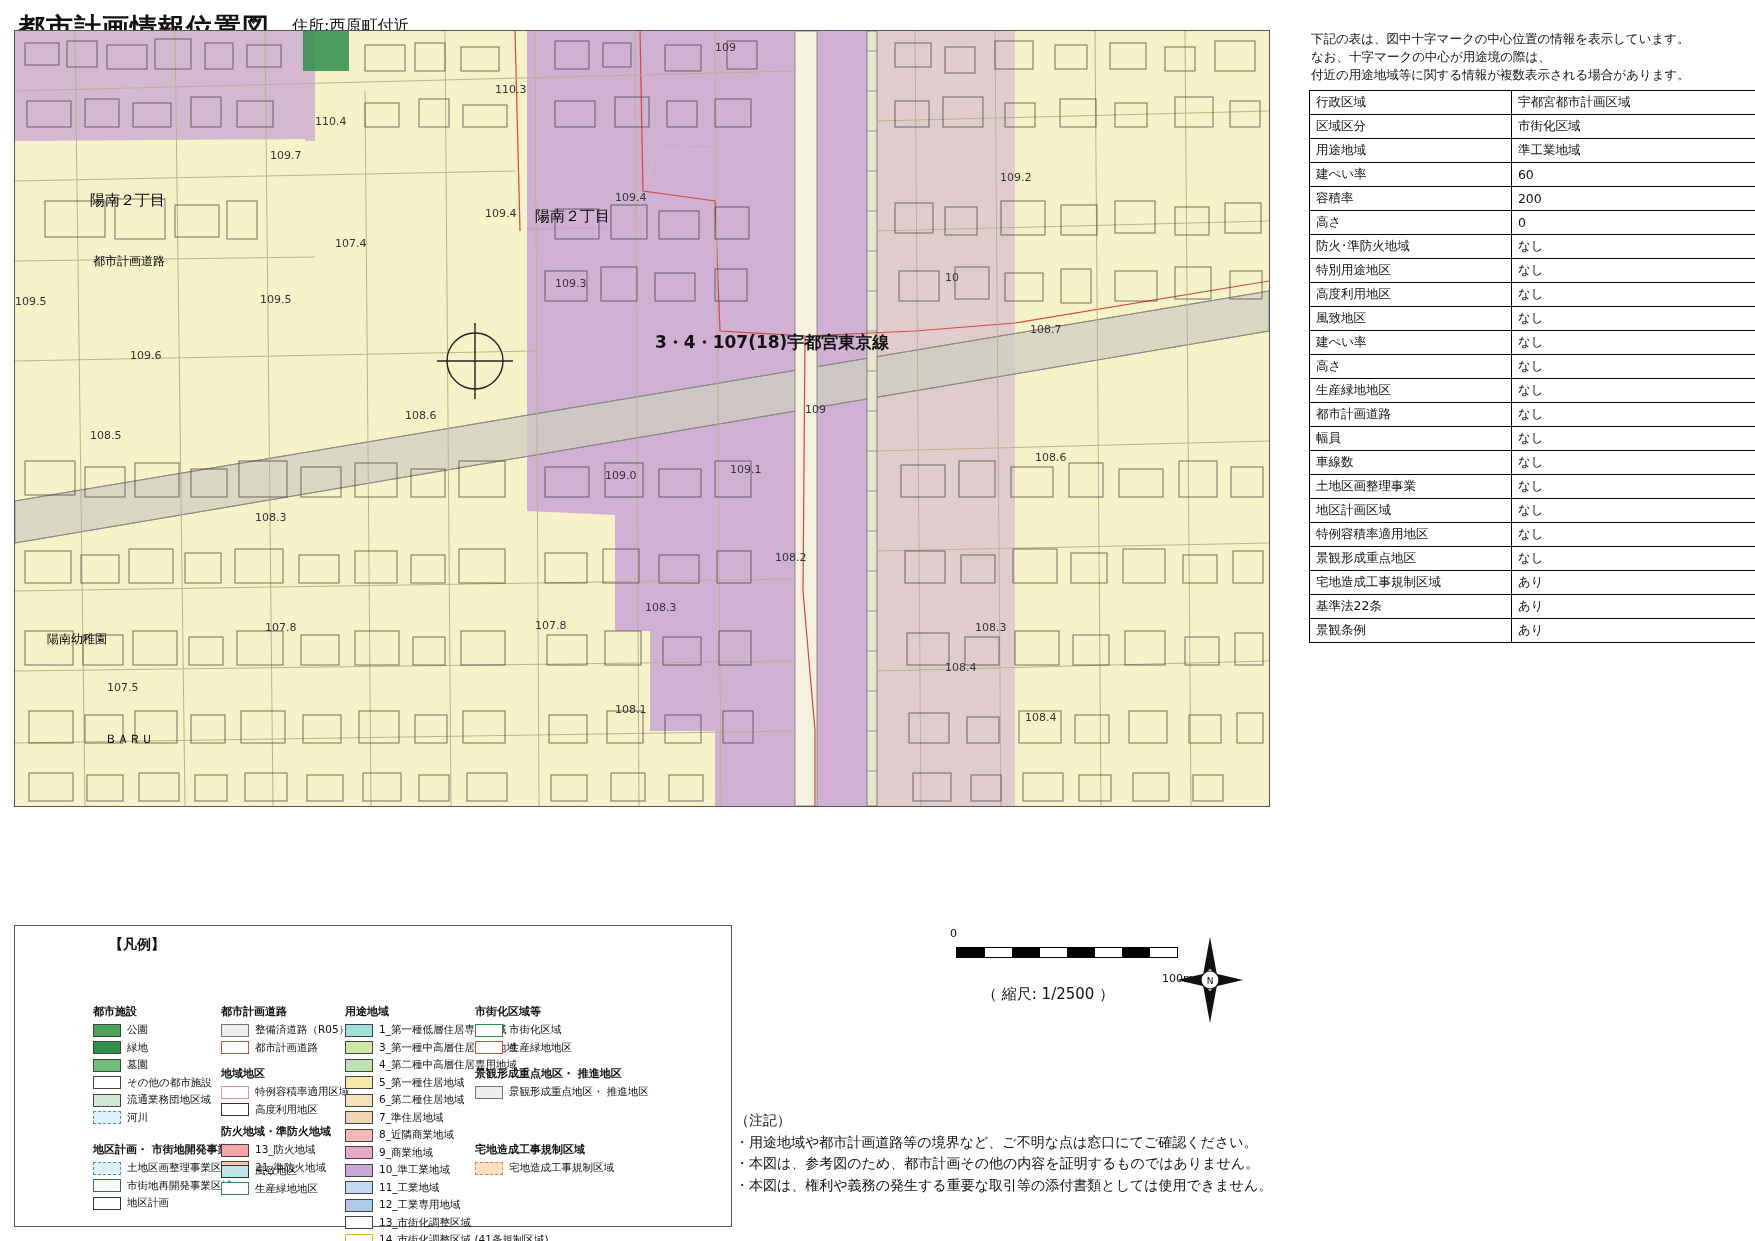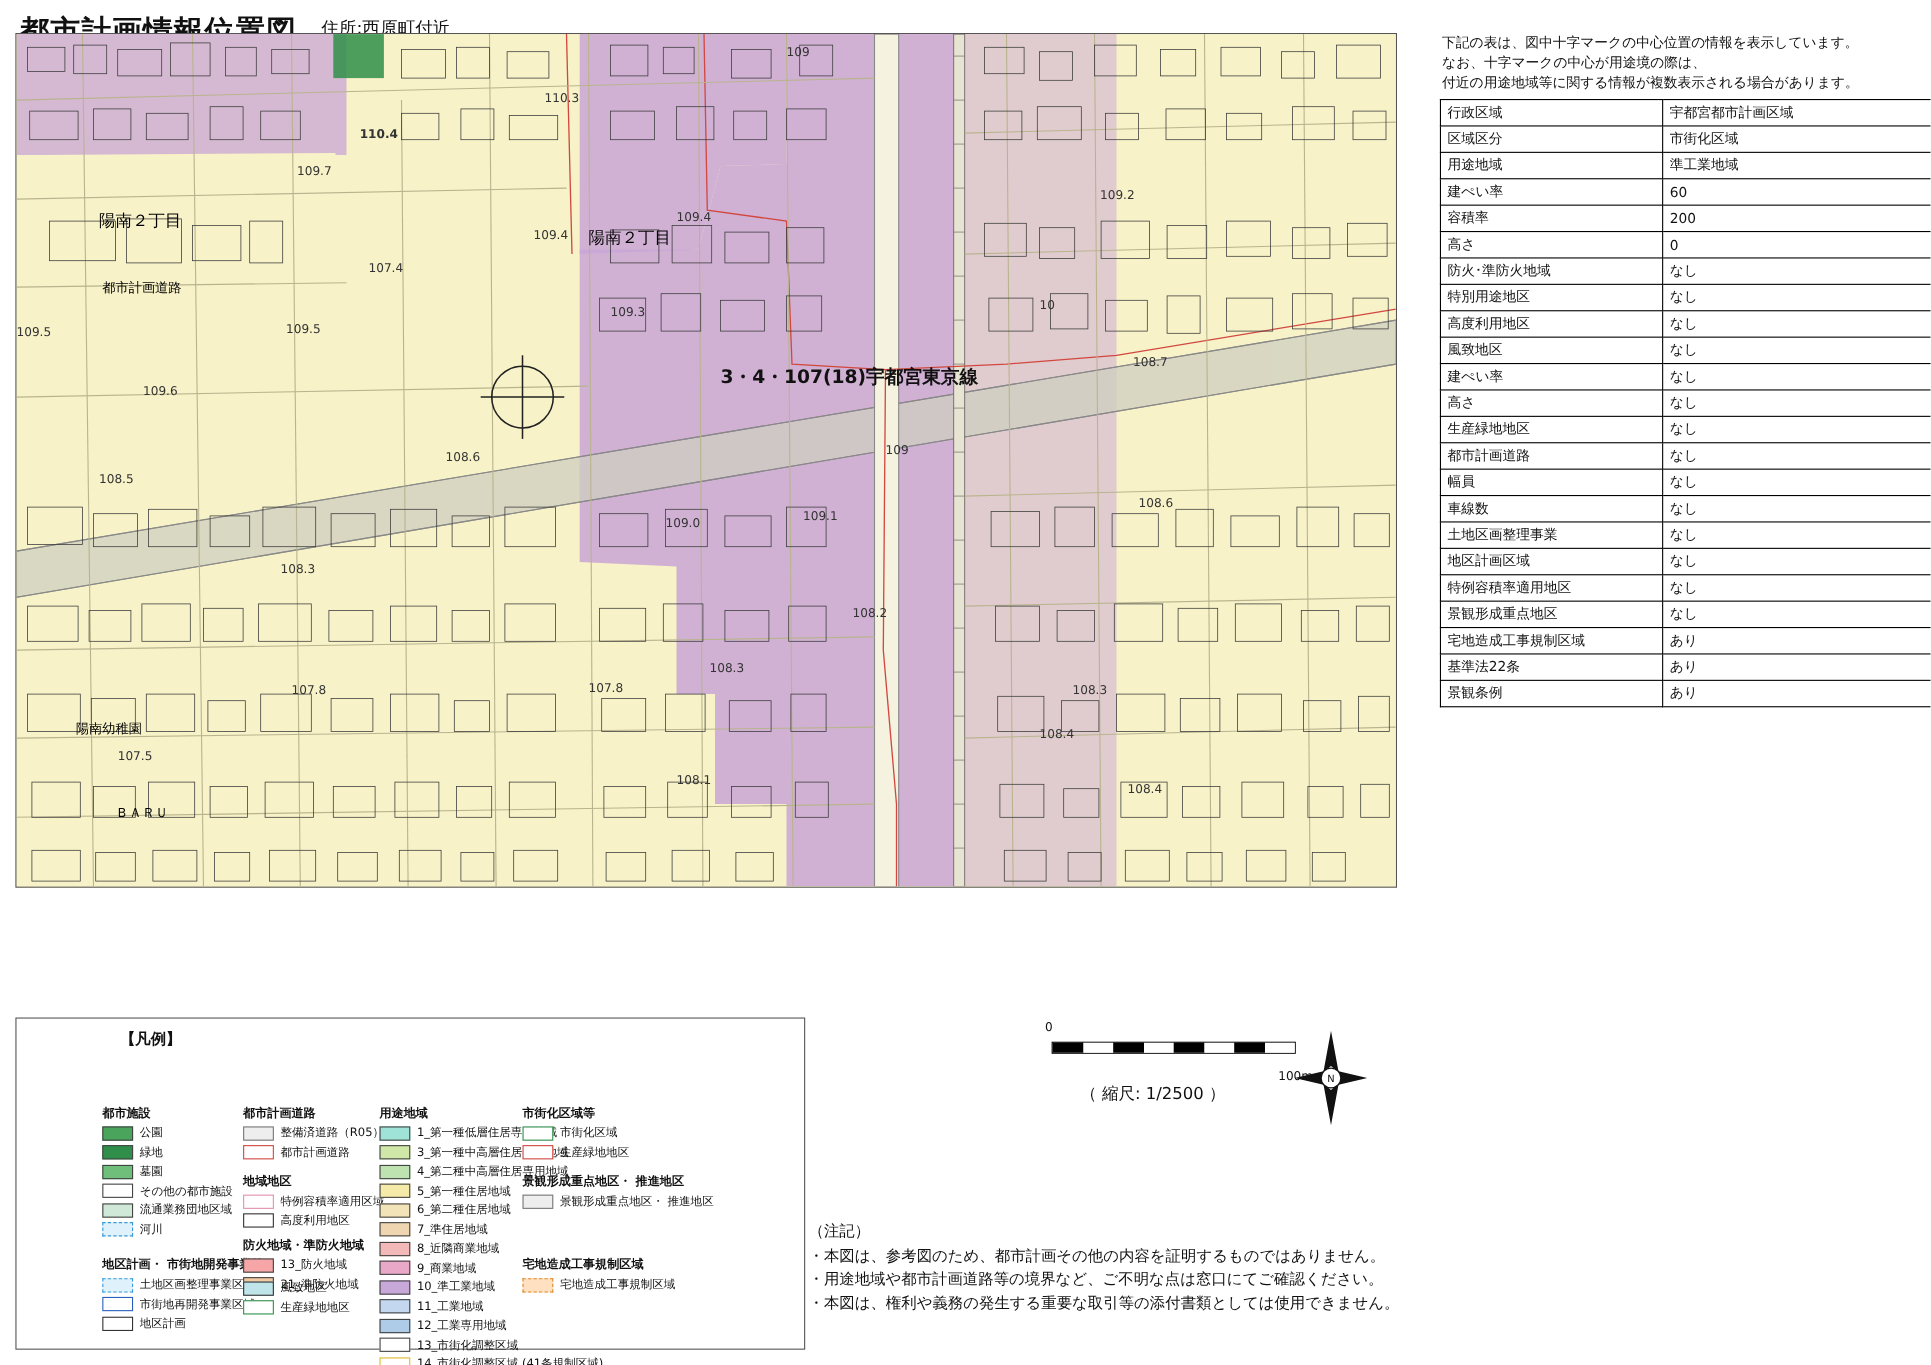--- a/index.html
+++ b/index.html
@@ -342,29 +342,29 @@
       <circle cx="460" cy="330" r="28" fill="none" stroke="#222" stroke-width="1.4"></circle>
       <line x1="460" y1="292" x2="460" y2="368" stroke="#222" stroke-width="1.4"></line>
       <line x1="422" y1="330" x2="498" y2="330" stroke="#222" stroke-width="1.4"></line>
     </g>
   </svg>
 
   <div id="maplabels">
       <div class="maplabel big" style="left: 75px; top: 160px;">陽南２丁目</div>
       <div class="maplabel" style="left: 78px; top: 222px;">都市計画道路</div>
       <div class="maplabel big" style="left: 520px; top: 176px;">陽南２丁目</div>
-      <div class="maplabel" style="left: 54px; top: 600px; margin-top: 23px;">陽南幼稚園</div>
+      <div class="maplabel" style="left: 32px; top: 600px;">陽南幼稚園</div>
       <div class="maplabel rd" style="left: 640px; top: 300px;">3・4・107(18)宇都宮東京線</div>
       <div class="vert" style="left: 290px; top: 455px;">西原町</div>
       <div class="vert" style="left: 862px; top: 385px;">東武宇都宮線</div>
       <div class="vert" style="left: 790px; top: 690px;">江曽島町</div>
       <div class="maplabel" style="left: 90px; top: 700px;">ＢＡＲＵ</div>
     </div>
   <div id="mapelevs">
-      <div class="el" style="left: 312px; top: 84px; font-weight: bold;">110.4</div>
+      <div class="el" style="left: 300px; top: 84px;">110.4</div>
       <div class="el" style="left: 480px; top: 52px;">110.3</div>
       <div class="el" style="left: 255px; top: 118px;">109.7</div>
       <div class="el" style="left: 320px; top: 206px;">107.4</div>
       <div class="el" style="left: 0px; top: 264px;">109.5</div>
       <div class="el" style="left: 245px; top: 262px;">109.5</div>
       <div class="el" style="left: 115px; top: 318px;">109.6</div>
       <div class="el" style="left: 600px; top: 160px;">109.4</div>
       <div class="el" style="left: 470px; top: 176px;">109.4</div>
       <div class="el" style="left: 540px; top: 246px;">109.3</div>
       <div class="el" style="left: 985px; top: 140px;">109.2</div>
@@ -694,16 +694,16 @@
     <polygon points="35,88 42,50 35,56 28,50" fill="#111"></polygon>
     <polygon points="2,45 32,38 26,45 32,52" fill="#111"></polygon>
     <polygon points="68,45 38,38 44,45 38,52" fill="#111"></polygon>
     <circle cx="35" cy="45" r="9" fill="#fff" stroke="#111" stroke-width="1.2"></circle>
     <text x="35" y="49" font-size="9" text-anchor="middle" font-family="DejaVu Sans" fill="#111">N</text>
   </svg>
 </div>
 
 <div id="notes">
   <span class="nt">（注記）</span>
+  <span class="nt">・用途地域や都市計画道路等の境界など、ご不明な点は窓口にてご確認ください。</span>
   <span class="nt">・本図は、参考図のため、都市計画その他の内容を証明するものではありません。</span>
-  <span class="nt">・用途地域や都市計画道路等の境界など、ご不明な点は窓口にてご確認ください。</span>
   <span class="nt">・本図は、権利や義務の発生する重要な取引等の添付書類としては使用できません。</span>
 </div>
 
 </body></html>

